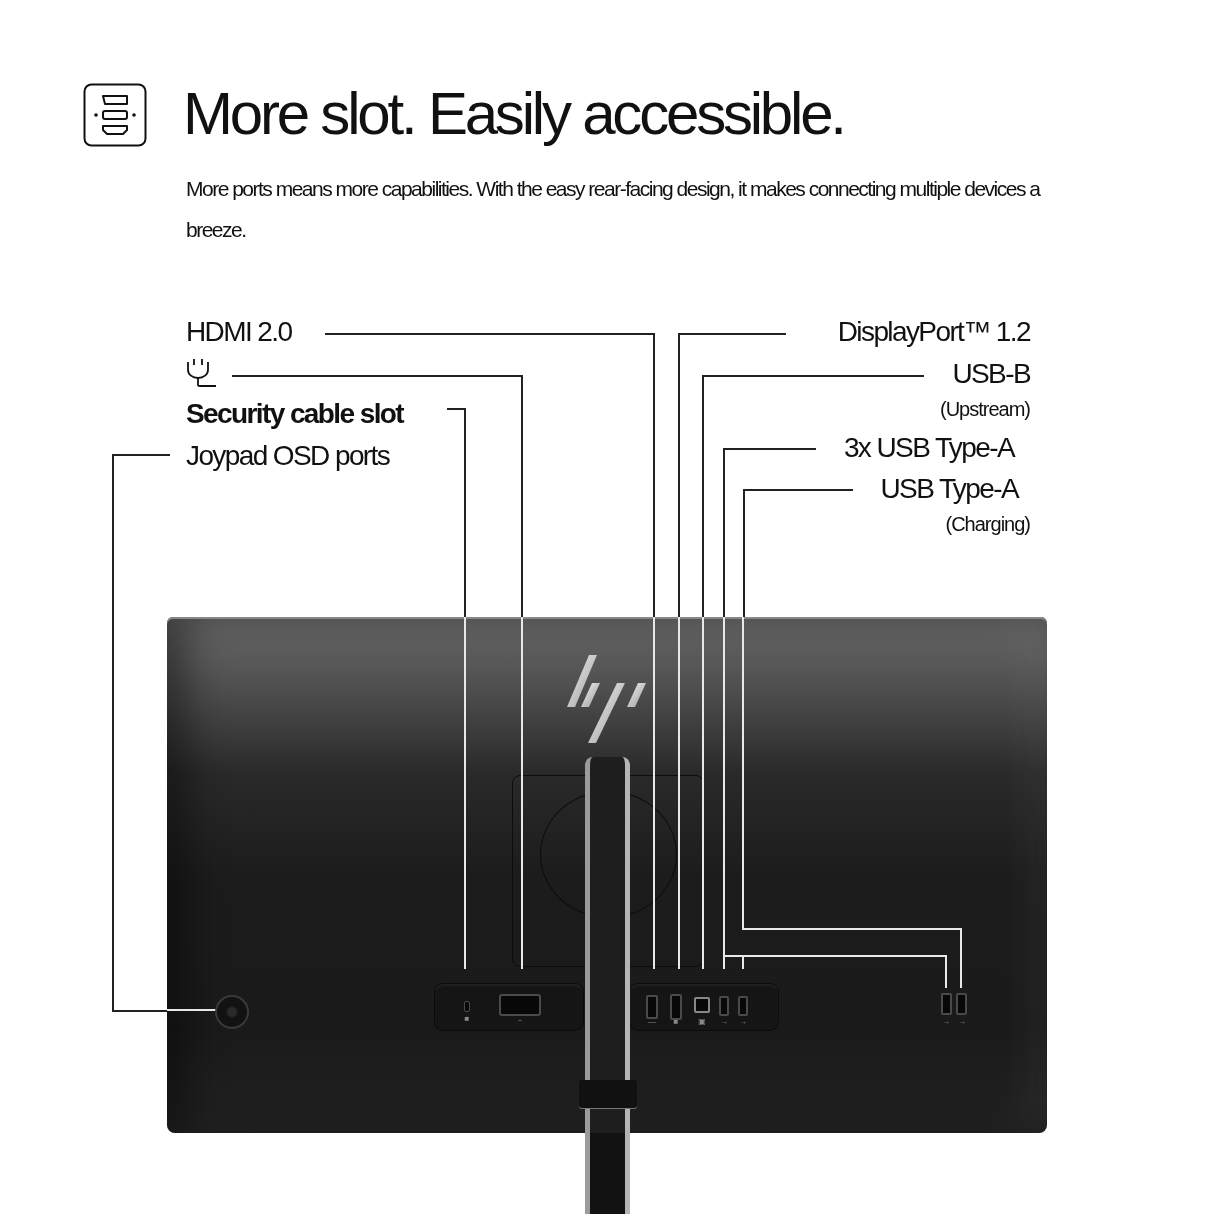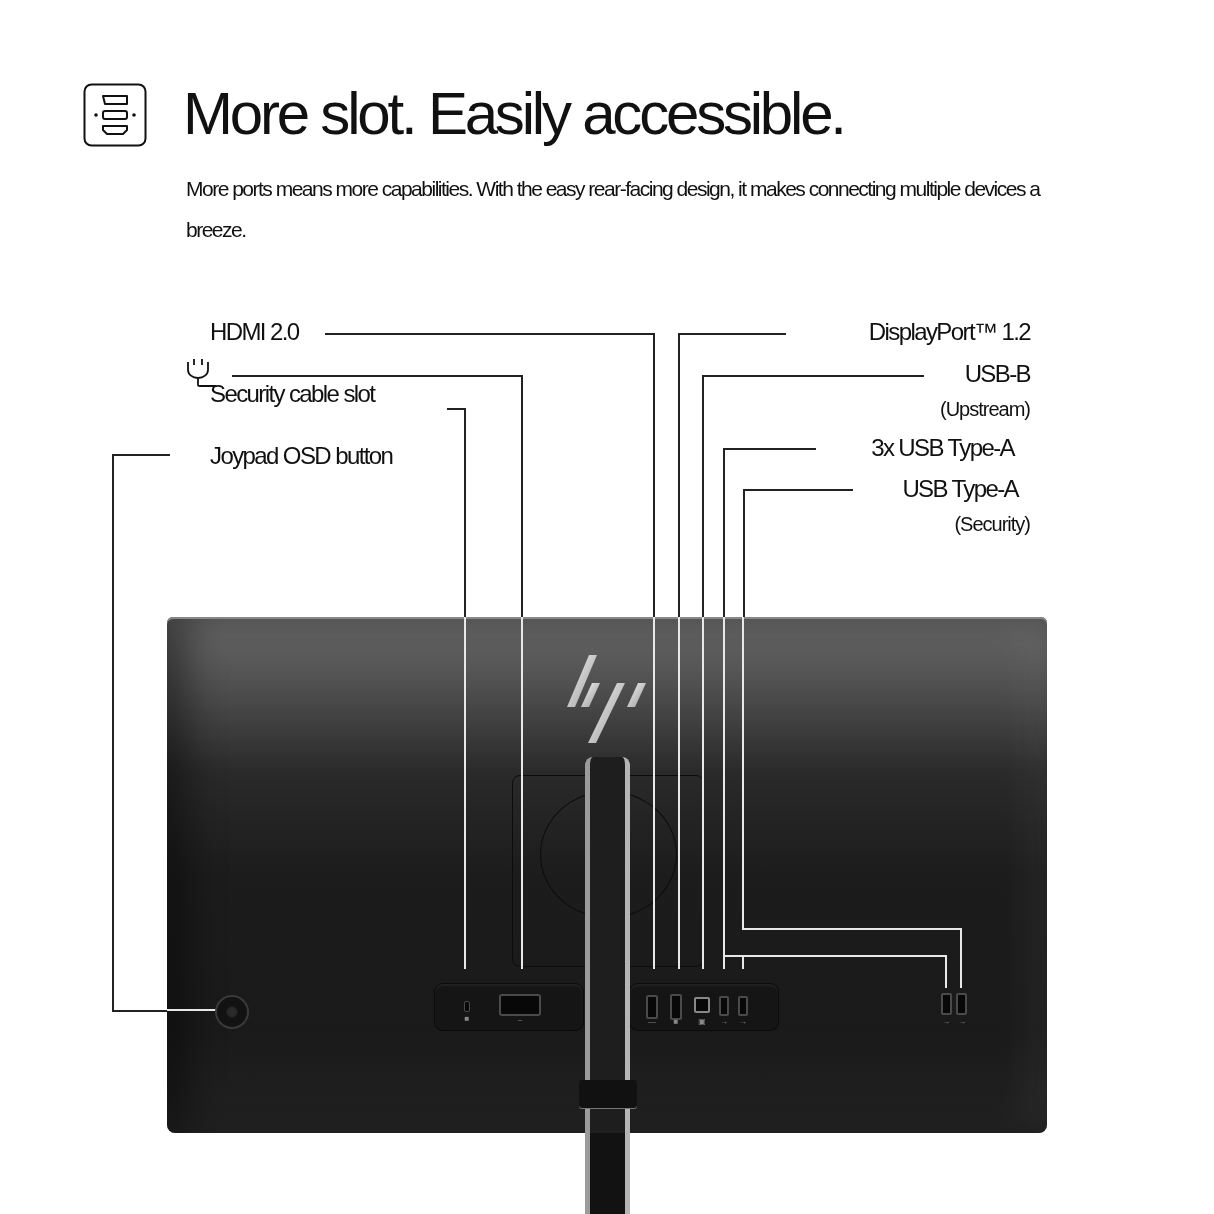--- a/index.html
+++ b/index.html
@@ -1,21 +1,21 @@
 <!DOCTYPE html>
 <html><head>
 <meta charset="utf-8">
 <style>
   html, body { margin:0; padding:0; }
   body { width:1214px; height:1214px; background:#ffffff; position:relative; overflow:hidden;
          font-family:"Liberation Sans", "DejaVu Sans", sans-serif; color:#111; }
   .abs { position:absolute; }
   .title { left:183px; top:78px; font-size:60px; letter-spacing:-3.2px; font-weight:400; white-space:nowrap; line-height:72px; }
   .subtitle { left:186px; top:168px; font-size:21px; letter-spacing:-1.5px; line-height:41px; width:880px; }
-  .lbl { font-size:24px; letter-spacing:-1.6px; white-space:nowrap; line-height:36px;margin-left:24px; }
+  .lbl { font-size:28px; letter-spacing:-1.6px; white-space:nowrap; line-height:36px; }
   .sub { font-size:20px; letter-spacing:-1px; white-space:nowrap; line-height:26px; }
   .right { text-align:right; }
   .hl { position:absolute; height:2px; background:#222; }
   .vl { position:absolute; width:2px; background:#222; }
   .wl { position:absolute; background:#e8e8e8; }
   .monitor { left:167px; top:617px; width:880px; height:516px;
      background: linear-gradient(180deg, #6a6a6a 0%, #4e4e4e 14%, #2a2a2a 30%, #1c1c1c 50%, #1a1a1a 80%, #222 100%);
      border-radius:6px 6px 8px 8px; box-shadow: inset 0 2px 0 #888, inset 18px 0 40px rgba(0,0,0,.45), inset -18px 0 40px rgba(255,255,255,.06); overflow:hidden; }
   .vesa { left:345px; top:158px; width:190px; height:190px; border:1px solid #0c0c0c; border-radius:8px; }
   .vesa-circle { left:373px; top:174px; width:135px; height:125px; border:1px solid #0c0c0c; border-radius:50%; }
@@ -51,29 +51,29 @@
 <div class="abs lbl" style="left:186px;top:314px;">HDMI 2.0</div>
 <div class="abs" style="left:186px;top:358px;width:32px;height:32px;">
   <svg width="32" height="32" viewBox="0 0 32 32">
     <path d="M2 4 V12 A10 8 0 0 0 22 12 V4" fill="none" stroke="#111" stroke-width="1.8"></path>
     <line x1="2" y1="8" x2="22" y2="8" stroke="#111" stroke-width="0"></line>
     <line x1="8" y1="1" x2="8" y2="7" stroke="#111" stroke-width="1.8"></line>
     <line x1="16" y1="1" x2="16" y2="7" stroke="#111" stroke-width="1.8"></line>
     <path d="M12 20 V27 Q12 28 14 28 H30" fill="none" stroke="#111" stroke-width="1.8"></path>
   </svg>
 </div>
-<div class="abs lbl" style="left:186px;top:376px;">Security cable slot</div>
-<div class="abs lbl" style="left:186px;top:438px;">Joypad OSD button</div>
+<div class="abs lbl" style="left:186px;top:396px;font-weight:bold;">Security cable slot</div>
+<div class="abs lbl" style="left:186px;top:438px;">Joypad OSD ports</div>
 
 <div class="abs lbl right" style="right:184px;top:314px;">DisplayPort™ 1.2</div>
 <div class="abs lbl right" style="right:184px;top:356px;">USB-B</div>
 <div class="abs sub right" style="right:184px;top:396px;">(Upstream)</div>
 <div class="abs lbl right" style="right:200px;top:430px;">3x USB Type-A</div>
 <div class="abs lbl right" style="right:196px;top:471px;">USB Type-A</div>
-<div class="abs sub right" style="right:184px;top:511px;">(Security)</div>
+<div class="abs sub right" style="right:184px;top:511px;">(Charging)</div>
 
 <div>
   <div class="hl" style="left:325px;top:333px;width:330px;"></div>
   <div class="vl" style="left:653px;top:333px;height:285px;"></div>
 </div>
 <div>
   <div class="hl" style="left:232px;top:375px;width:291px;"></div>
   <div class="vl" style="left:521px;top:375px;height:243px;"></div>
 </div>
 <div>

